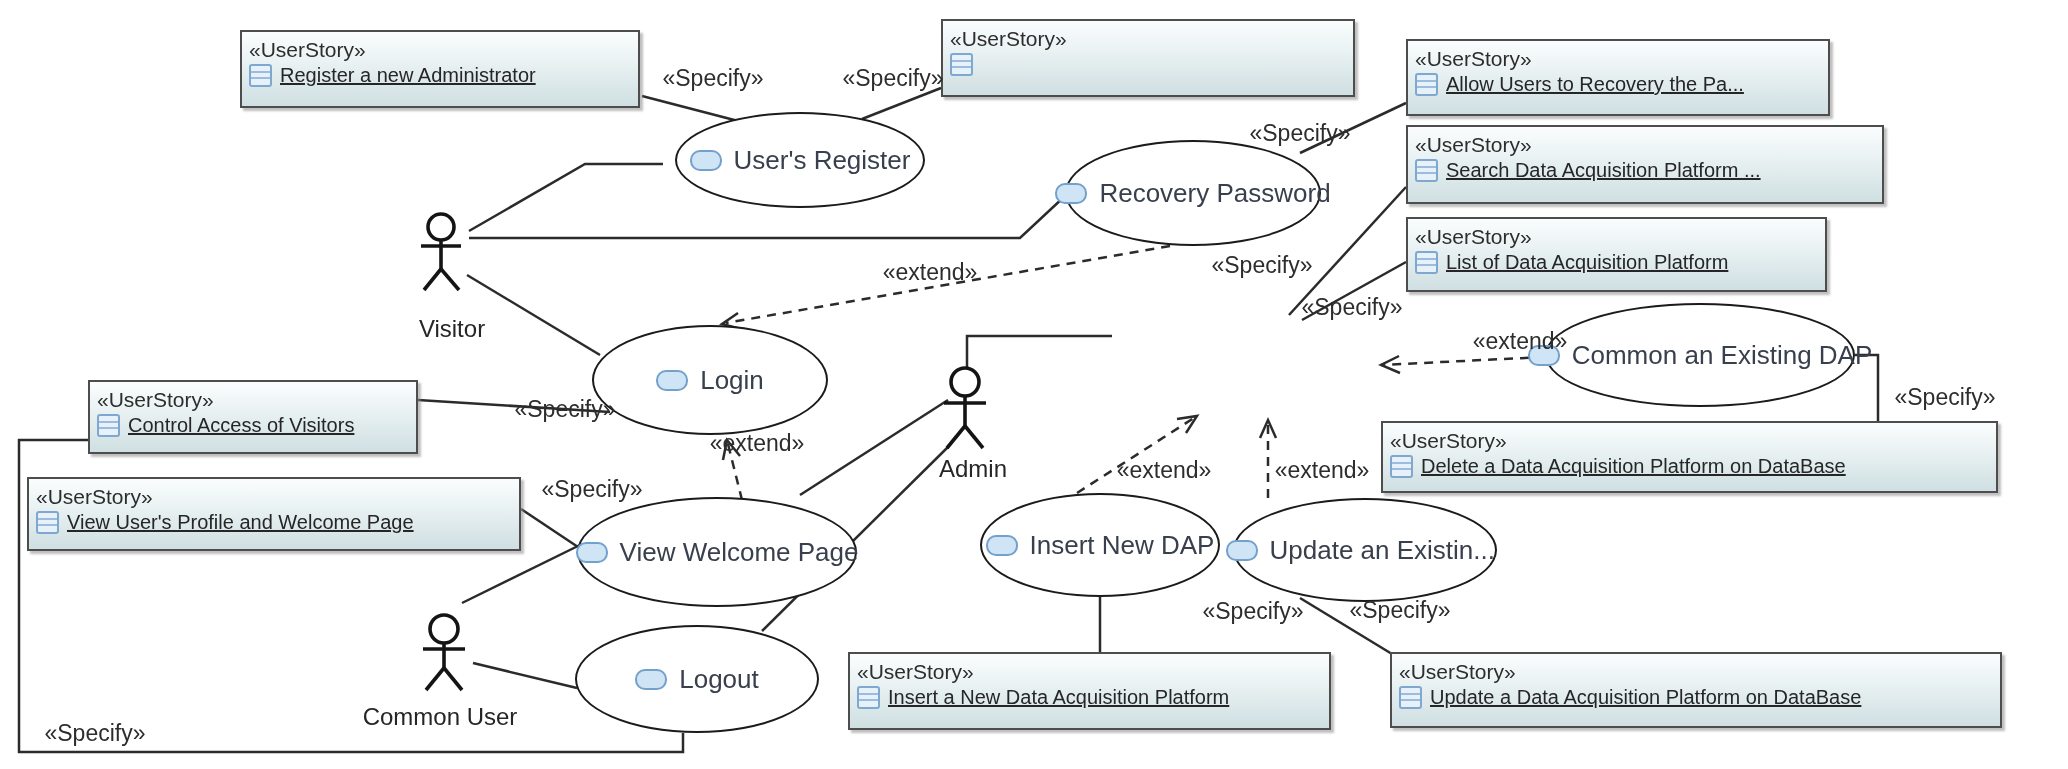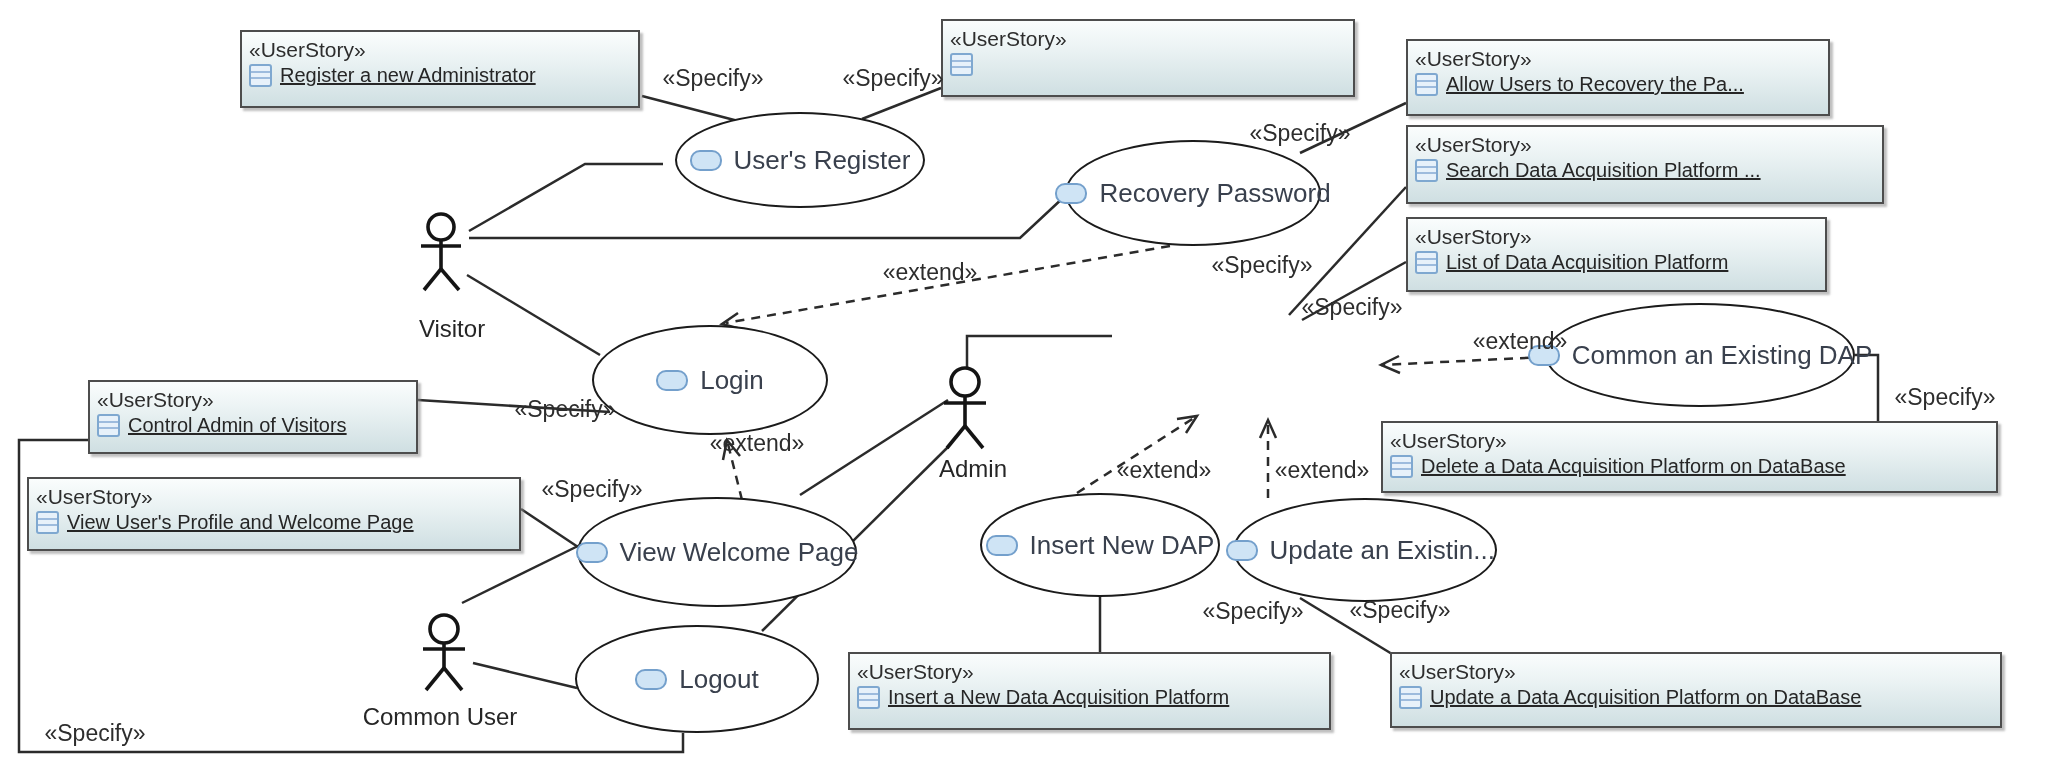--- a/index.html
+++ b/index.html
@@ -188,21 +188,21 @@
     <div class="stereo">«UserStory»</div>
     <div class="title-row">
         <span class="doc-icon"></span>
         <span class="t">List of Data Acquisition Platform</span>
       </div>
   </div>
   <div class="ustory" style="left:88px;top:380px;width:330px;height:74px;">
     <div class="stereo">«UserStory»</div>
     <div class="title-row">
         <span class="doc-icon"></span>
-        <span class="t">Control Admin of Visitors</span>
+        <span class="t">Control Access of Visitors</span>
       </div>
   </div>
   <div class="ustory" style="left:27px;top:477px;width:494px;height:74px;">
     <div class="stereo">«UserStory»</div>
     <div class="title-row">
         <span class="doc-icon"></span>
         <span class="t">View User's Profile and Welcome Page</span>
       </div>
   </div>
   <div class="ustory" style="left:848px;top:652px;width:483px;height:78px;">

